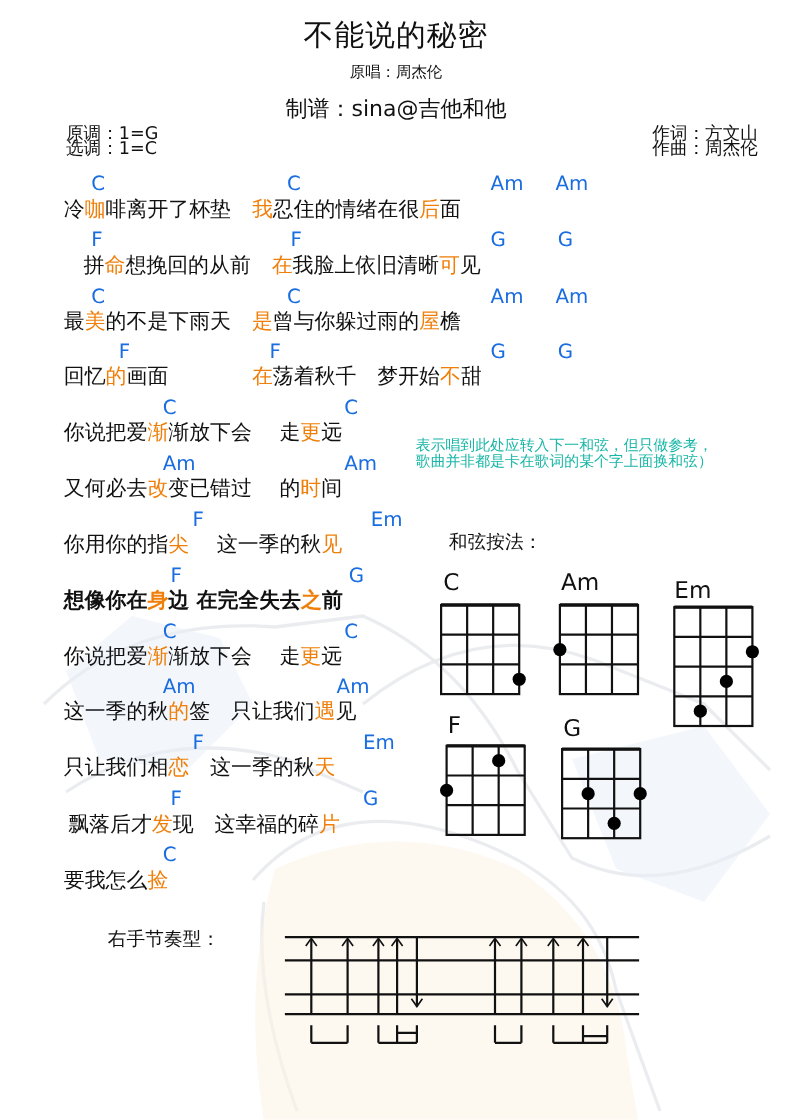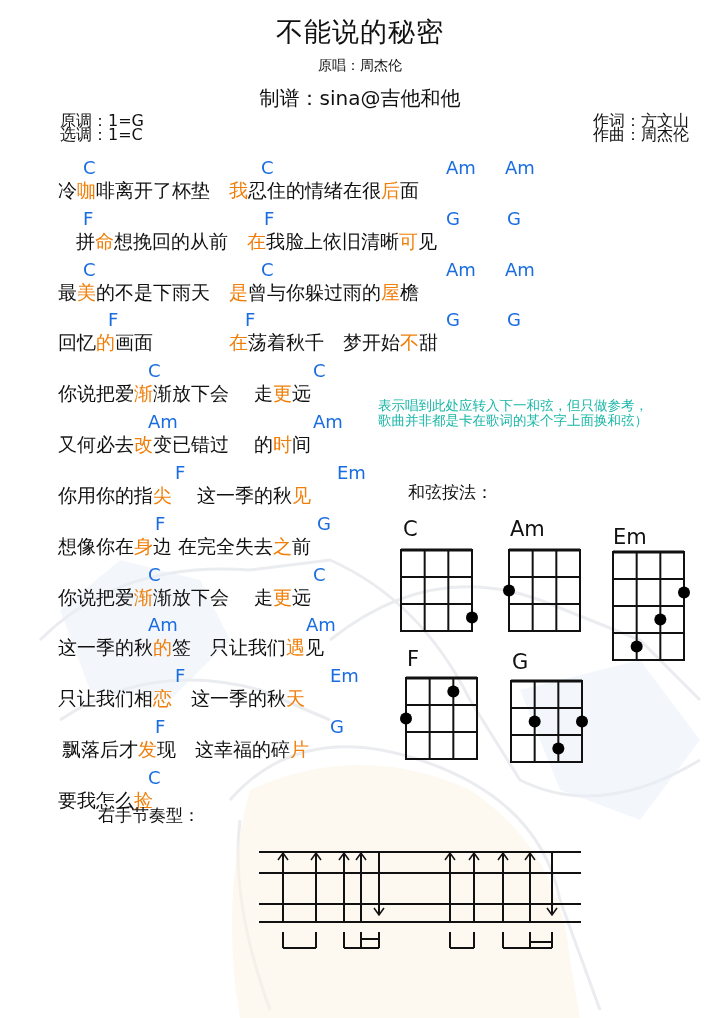--- a/index.html
+++ b/index.html
@@ -77,21 +77,21 @@
     <div class="abs chord" style="left: 313px; top: 361px;">C</div>
     <div class="abs lyric" style="left: 58px; top: 382px;"><span>你说把爱</span><span class="hl">渐</span><span>渐放下会　 走</span><span class="hl">更</span><span>远</span></div>
     <div class="abs chord" style="left: 148px; top: 412px;">Am</div>
     <div class="abs chord" style="left: 313px; top: 412px;">Am</div>
     <div class="abs lyric" style="left: 58px; top: 433px;"><span>又何必去</span><span class="hl">改</span><span>变已错过　 的</span><span class="hl">时</span><span>间</span></div>
     <div class="abs chord" style="left: 175px; top: 463px;">F</div>
     <div class="abs chord" style="left: 337px; top: 463px;">Em</div>
     <div class="abs lyric" style="left: 58px; top: 484px;"><span>你用你的指</span><span class="hl">尖</span><span>　 这一季的秋</span><span class="hl">见</span></div>
     <div class="abs chord" style="left: 155px; top: 514px;">F</div>
     <div class="abs chord" style="left: 317px; top: 514px;">G</div>
-    <div class="abs lyric" style="left: 58px; top: 535px;"><span>想像你在</span><span class="hl">身</span><span>边 在完全失去</span><span class="hl">之</span><span>前</span></div>
+    <div class="abs lyric" style="left: 58px; top: 535px; font-weight: bold;"><span>想像你在</span><span class="hl">身</span><span>边 在完全失去</span><span class="hl">之</span><span>前</span></div>
     <div class="abs chord" style="left: 148px; top: 565px;">C</div>
     <div class="abs chord" style="left: 313px; top: 565px;">C</div>
     <div class="abs lyric" style="left: 58px; top: 586px;"><span>你说把爱</span><span class="hl">渐</span><span>渐放下会　 走</span><span class="hl">更</span><span>远</span></div>
     <div class="abs chord" style="left: 148px; top: 615px;">Am</div>
     <div class="abs chord" style="left: 306px; top: 615px;">Am</div>
     <div class="abs lyric" style="left: 58px; top: 636px;"><span>这一季的秋</span><span class="hl">的</span><span>签　只让我们</span><span class="hl">遇</span><span>见</span></div>
     <div class="abs chord" style="left: 175px; top: 666px;">F</div>
     <div class="abs chord" style="left: 330px; top: 666px;">Em</div>
     <div class="abs lyric" style="left: 58px; top: 687px;"><span>只让我们相</span><span class="hl">恋</span><span>　这一季的秋</span><span class="hl">天</span></div>
     <div class="abs chord" style="left: 155px; top: 717px;">F</div>
@@ -170,21 +170,21 @@
         <line x1="47.333333333333336" y1="0" x2="47.333333333333336" y2="81" stroke="#111" stroke-width="2"></line>
         <line x1="0" y1="27" x2="71" y2="27" stroke="#111" stroke-width="2"></line>
         <line x1="0" y1="54" x2="71" y2="54" stroke="#111" stroke-width="2"></line>
         <circle cx="23.666666666666668" cy="40.5" r="6" fill="#000"></circle>
         <circle cx="71" cy="40.5" r="6" fill="#000"></circle>
         <circle cx="47.333333333333336" cy="67.5" r="6" fill="#000"></circle>
       </g>
     </svg>
   </div>
 
-<div class="abs section" style="left:98px;top:804px;">右手节奏型：</div>
+<div class="abs section" style="left:98px;top:842px;">右手节奏型：</div>
 <svg id="rhythm" class="diagram" style="left:255px;top:848px;" width="330" height="110">
     <line x1="4" y1="4" x2="326" y2="4" stroke="#111" stroke-width="2"></line>
     <line x1="4" y1="25" x2="326" y2="25" stroke="#111" stroke-width="2"></line>
     <line x1="4" y1="56" x2="326" y2="56" stroke="#111" stroke-width="2"></line>
     <line x1="4" y1="74" x2="326" y2="74" stroke="#111" stroke-width="2"></line>
     <line x1="28" y1="6" x2="28" y2="74" stroke="#111" stroke-width="2"></line>
     <polyline points="23,12 28,5 33,12" fill="none" stroke="#111" stroke-width="1.5"></polyline>
     <line x1="61" y1="6" x2="61" y2="74" stroke="#111" stroke-width="2"></line>
     <polyline points="56,12 61,5 66,12" fill="none" stroke="#111" stroke-width="1.5"></polyline>
     <line x1="89" y1="6" x2="89" y2="74" stroke="#111" stroke-width="2"></line>

